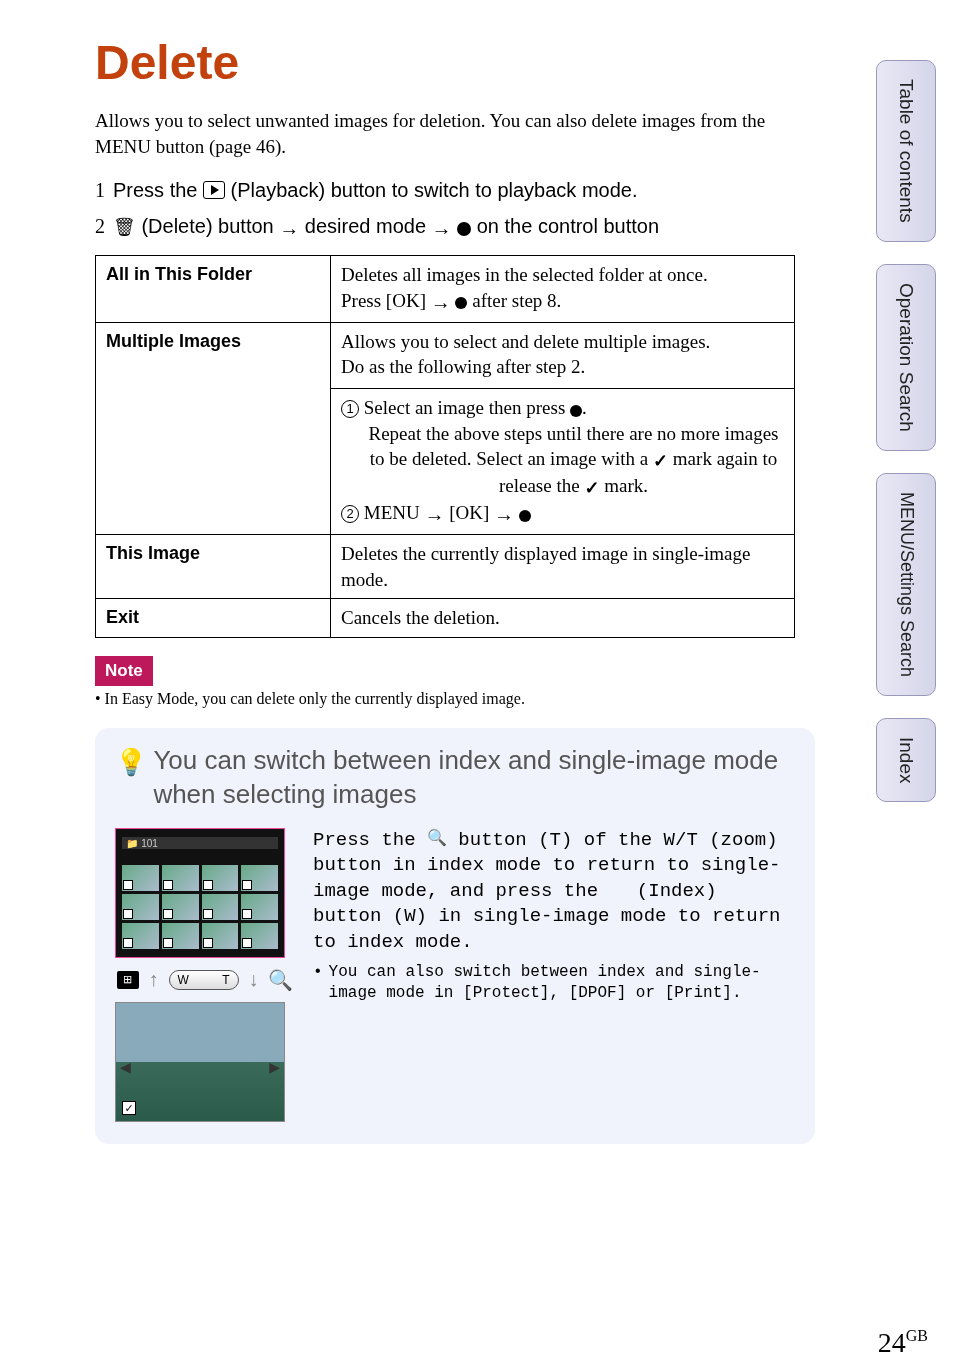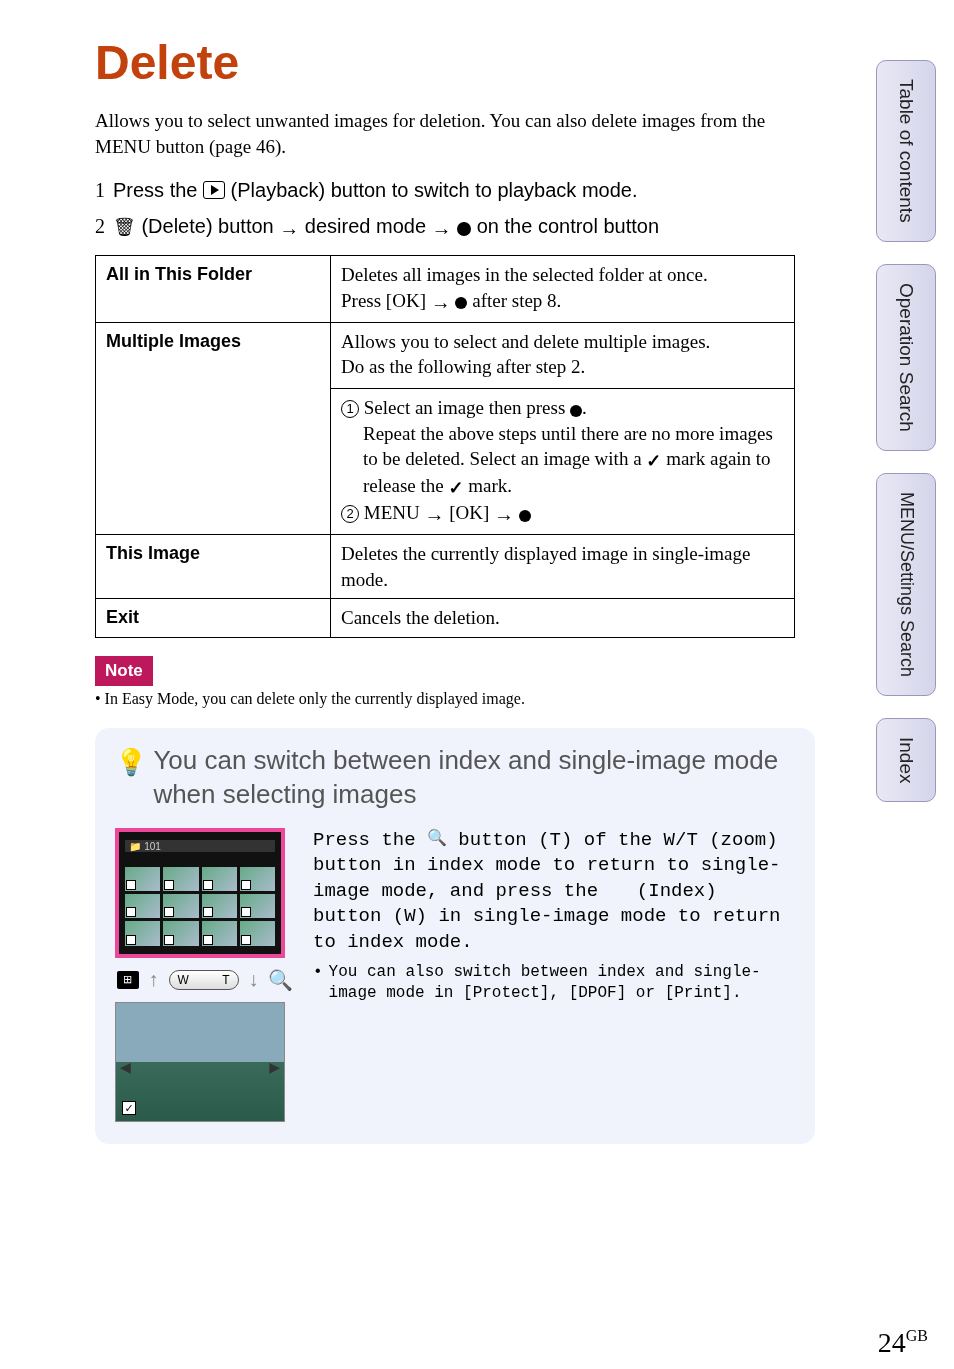--- a/index.html
+++ b/index.html
@@ -158,21 +158,21 @@
     display: flex;
     gap: 18px;
   }
   .tip-images {
     width: 180px;
     flex-shrink: 0;
   }
   .thumb-grid {
     width: 170px; height: 130px;
     background: #111;
-    border: 4px solid #ec4899;
+    border: 1px solid #ec4899;
     padding: 8px 6px;
     display: grid;
     grid-template-columns: repeat(4, 1fr);
     grid-template-rows: repeat(4, 1fr);
     gap: 3px;
     position: relative;
   }
   .thumb-grid .hdr {
     grid-column: 1 / -1;
     background: #333; color:#ccc; font-size:10px; padding:1px 4px; height:12px; line-height:12px;
@@ -281,21 +281,21 @@
     </tr>
     <tr>
       <td class="k" rowspan="1" style="border-bottom:none">Multiple Images</td>
       <td>
         <span>Allows you to select and delete multiple images.</span><br>
         <span>Do as the following after step 2.</span>
         <div class="sub">
           <span class="glyph circnum">1</span>
           <span>Select an image then press </span>
           <span class="glyph dot-sm"></span><span>.</span><br>
-          <span style="margin-left:22px; display:inline-block;">
+          <span style="margin-left:22px; display:inline-block;text-align:center;">
             <span>Repeat the above steps until there are no more images to be deleted. Select an image with a </span>
             <span class="glyph check">✓</span>
             <span> mark again to release the </span>
             <span class="glyph check">✓</span>
             <span> mark.</span>
           </span><br>
           <span class="glyph circnum">2</span>
           <span>MENU </span>
           <span class="glyph arrow">→</span>
           <span> [OK] </span>

